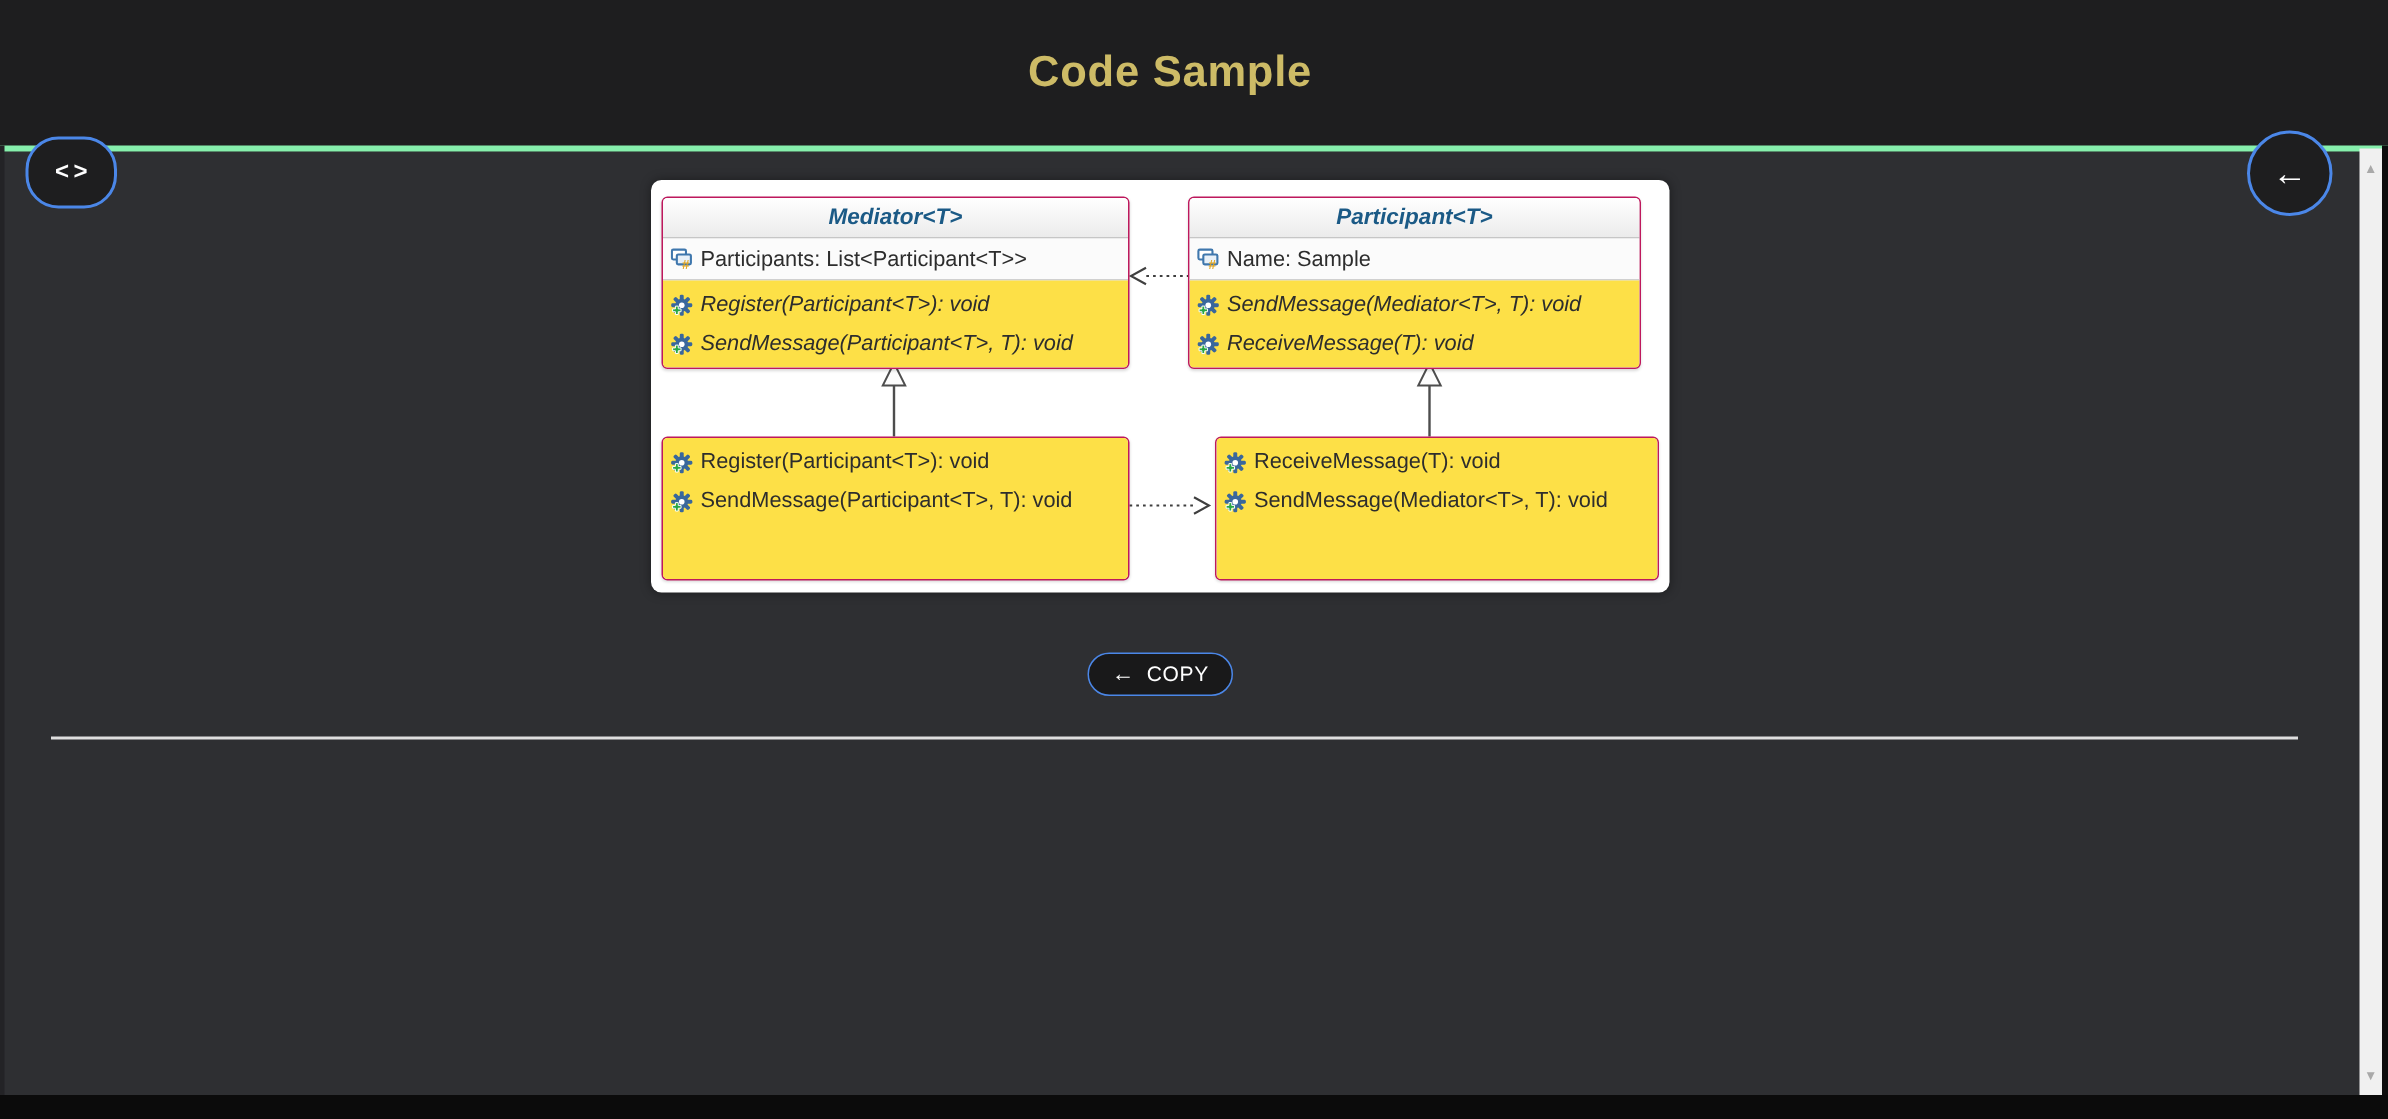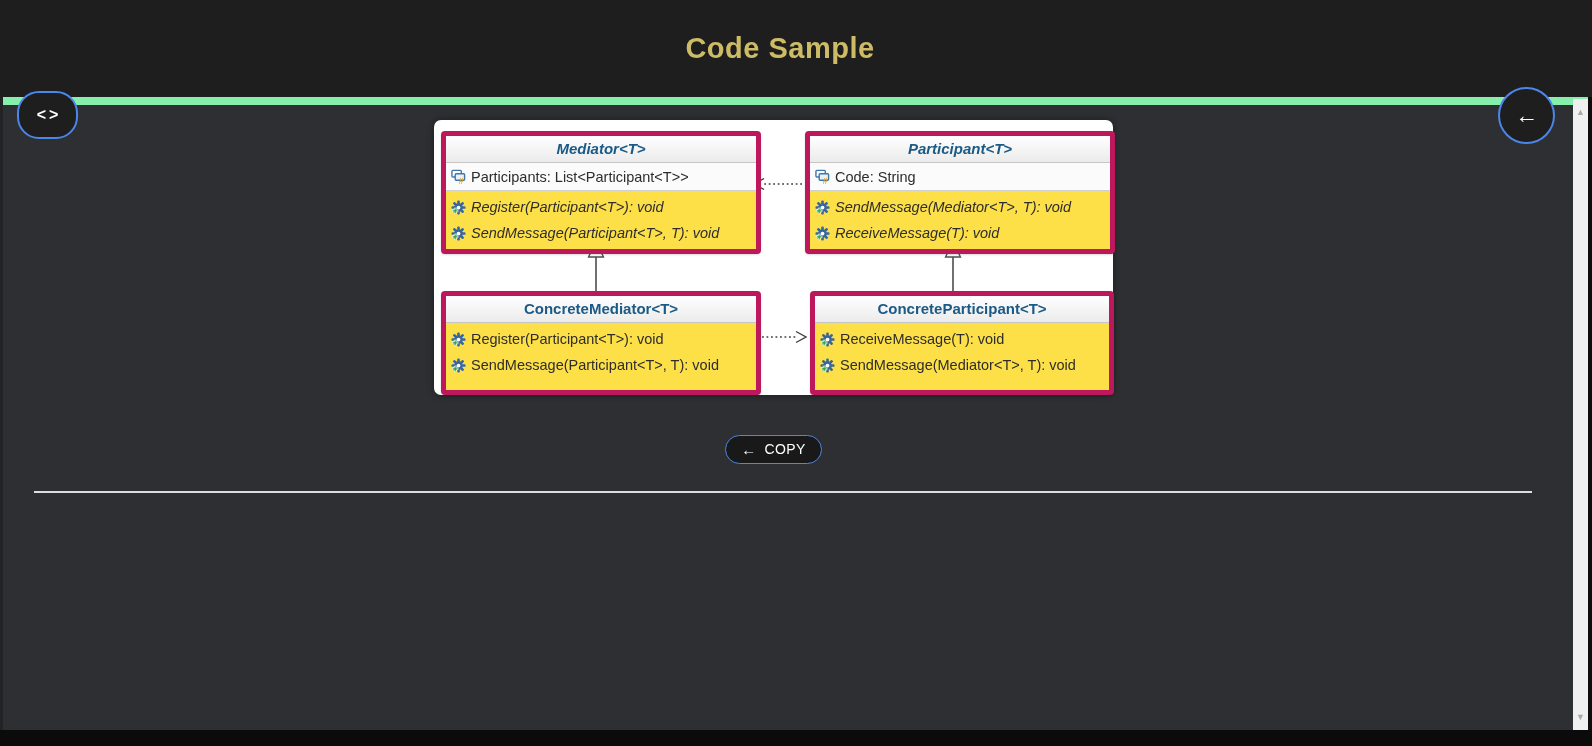--- a/index.html
+++ b/index.html
@@ -3,21 +3,21 @@
 <meta charset="utf-8">
 <style>
   html,body{margin:0;padding:0;}
   body{
     width:1592px;height:746px;position:relative;overflow:hidden;
     background:#2e2f32;font-family:"Liberation Sans",sans-serif;
   }
   
   .header{
     position:absolute;left:0;top:0;width:1592px;height:97px;
-    background:#1e1e1f;border-bottom:8px solid #86efac;z-index:2;
+    background:#1e1e1f;border-bottom:4px solid #86efac;z-index:2;
   }
   .page-title{
     position:absolute;left:0;top:0;width:1560px;height:97px;
     display:flex;align-items:center;justify-content:center;
     font-size:29px;font-weight:bold;color:#cdbb66;letter-spacing:0.5px;
   }
   
   .fab{
     position:absolute;display:flex;align-items:center;justify-content:center;
     background:#1e1e1f;border:2px solid #4b87e8;color:#fff;cursor:pointer;z-index:5;
@@ -29,21 +29,21 @@
   .panel{
     position:absolute;left:434px;top:120px;width:679px;height:275px;
     background:#ffffff;border-radius:7px;box-shadow:0 0 7px rgba(0,0,0,.4);z-index:3;
   }
   .arrows{position:absolute;left:0;top:0;}
   .inh{stroke:#4d4d4d;stroke-width:1.6;}
   .tri{fill:#fdfdfd;stroke:#4d4d4d;stroke-width:1.3;}
   .dep-line{stroke:#3f3f3f;stroke-width:1.4;stroke-dasharray:1.8 2.7;fill:none;}
   .dep-head{stroke:#3f3f3f;stroke-width:1.4;fill:none;}
   .cbox{
-    position:absolute;border:5px solid #be185d;border-radius:4px;overflow:hidden;
+    position:absolute;border:1px solid #be185d;border-radius:4px;overflow:hidden;
     background:#f2f2f2;box-shadow:0 1px 2px rgba(0,0,0,.15);
     display:flex;flex-direction:column;
   }
   .ctitle{
     height:26px;line-height:26px;text-align:center;font-weight:bold;font-size:15px;
     color:#1b5a86;background:linear-gradient(#ffffff,#ebebeb);
     border-bottom:1px solid #c6c6c6;flex:0 0 auto;
   }
   .crow{
     display:flex;align-items:center;gap:5px;padding:0 5px;height:26px;
@@ -160,31 +160,31 @@
               </g>
               <circle cx="8" cy="8" r="2" fill="#fff"></circle>
               <path d="M3.5 8.6h2v2h2v2h-2v2h-2v-2h-2v-2h2z" fill="#28a745" stroke="#fff" stroke-width="0.7"></path>
             </svg>
         </span>
         <span>SendMessage(Participant&lt;T&gt;, T): void</span>
       </div>
     </div>
   </div>
 
-  <div class="cbox" style="left:371px;top:11px;width:300px;height:113px">
+  <div class="cbox" style="left:358px;top:11px;width:300px;height:113px">
     <div class="ctitle italic">Participant&lt;T&gt;</div>
     <div class="crow prop">
       <span class="mini">
         <svg width="15" height="15" viewBox="0 0 16 16">
             <rect x="1" y="1.5" width="10" height="7" rx="1" fill="#fff" stroke="#3f77ad" stroke-width="1.5"></rect>
             <rect x="4.5" y="5" width="10" height="7" rx="1" fill="#e8f0f8" stroke="#3f77ad" stroke-width="1.5"></rect>
             <text x="8.2" y="15.6" font-size="9.5" font-weight="bold" fill="#e3a51c">#</text>
           </svg>
       </span>
-      <span>Code: String</span>
+      <span>Name: Sample</span>
     </div>
     <div class="cmethods">
       <div class="crow italic">
         <span class="mini">
           <svg width="15" height="15" viewBox="0 0 16 16">
               <g fill="#39679c">
                 <rect x="6.6" y="0.5" width="2.8" height="15" rx="1"></rect>
                 <rect x="0.5" y="6.6" width="15" height="2.8" rx="1"></rect>
                 <rect x="6.6" y="0.5" width="2.8" height="15" rx="1" transform="rotate(45 8 8)"></rect>
                 <rect x="6.6" y="0.5" width="2.8" height="15" rx="1" transform="rotate(-45 8 8)"></rect>
@@ -209,21 +209,20 @@
               <circle cx="8" cy="8" r="2" fill="#fff"></circle>
               <path d="M3.5 8.6h2v2h2v2h-2v2h-2v-2h-2v-2h2z" fill="#28a745" stroke="#fff" stroke-width="0.7"></path>
             </svg>
         </span>
         <span>ReceiveMessage(T): void</span>
       </div>
     </div>
   </div>
 
   <div class="cbox" style="left:7px;top:171px;width:310px;height:94px">
-    <div class="ctitle">ConcreteMediator&lt;T&gt;</div>
     <div class="cmethods">
       <div class="crow">
         <span class="mini">
           <svg width="15" height="15" viewBox="0 0 16 16">
               <g fill="#39679c">
                 <rect x="6.6" y="0.5" width="2.8" height="15" rx="1"></rect>
                 <rect x="0.5" y="6.6" width="15" height="2.8" rx="1"></rect>
                 <rect x="6.6" y="0.5" width="2.8" height="15" rx="1" transform="rotate(45 8 8)"></rect>
                 <rect x="6.6" y="0.5" width="2.8" height="15" rx="1" transform="rotate(-45 8 8)"></rect>
                 <circle cx="8" cy="8" r="4.6"></circle>
@@ -247,21 +246,20 @@
               <circle cx="8" cy="8" r="2" fill="#fff"></circle>
               <path d="M3.5 8.6h2v2h2v2h-2v2h-2v-2h-2v-2h2z" fill="#28a745" stroke="#fff" stroke-width="0.7"></path>
             </svg>
         </span>
         <span>SendMessage(Participant&lt;T&gt;, T): void</span>
       </div>
     </div>
   </div>
 
   <div class="cbox" style="left:376px;top:171px;width:294px;height:94px">
-    <div class="ctitle">ConcreteParticipant&lt;T&gt;</div>
     <div class="cmethods">
       <div class="crow">
         <span class="mini">
           <svg width="15" height="15" viewBox="0 0 16 16">
               <g fill="#39679c">
                 <rect x="6.6" y="0.5" width="2.8" height="15" rx="1"></rect>
                 <rect x="0.5" y="6.6" width="15" height="2.8" rx="1"></rect>
                 <rect x="6.6" y="0.5" width="2.8" height="15" rx="1" transform="rotate(45 8 8)"></rect>
                 <rect x="6.6" y="0.5" width="2.8" height="15" rx="1" transform="rotate(-45 8 8)"></rect>
                 <circle cx="8" cy="8" r="4.6"></circle>

